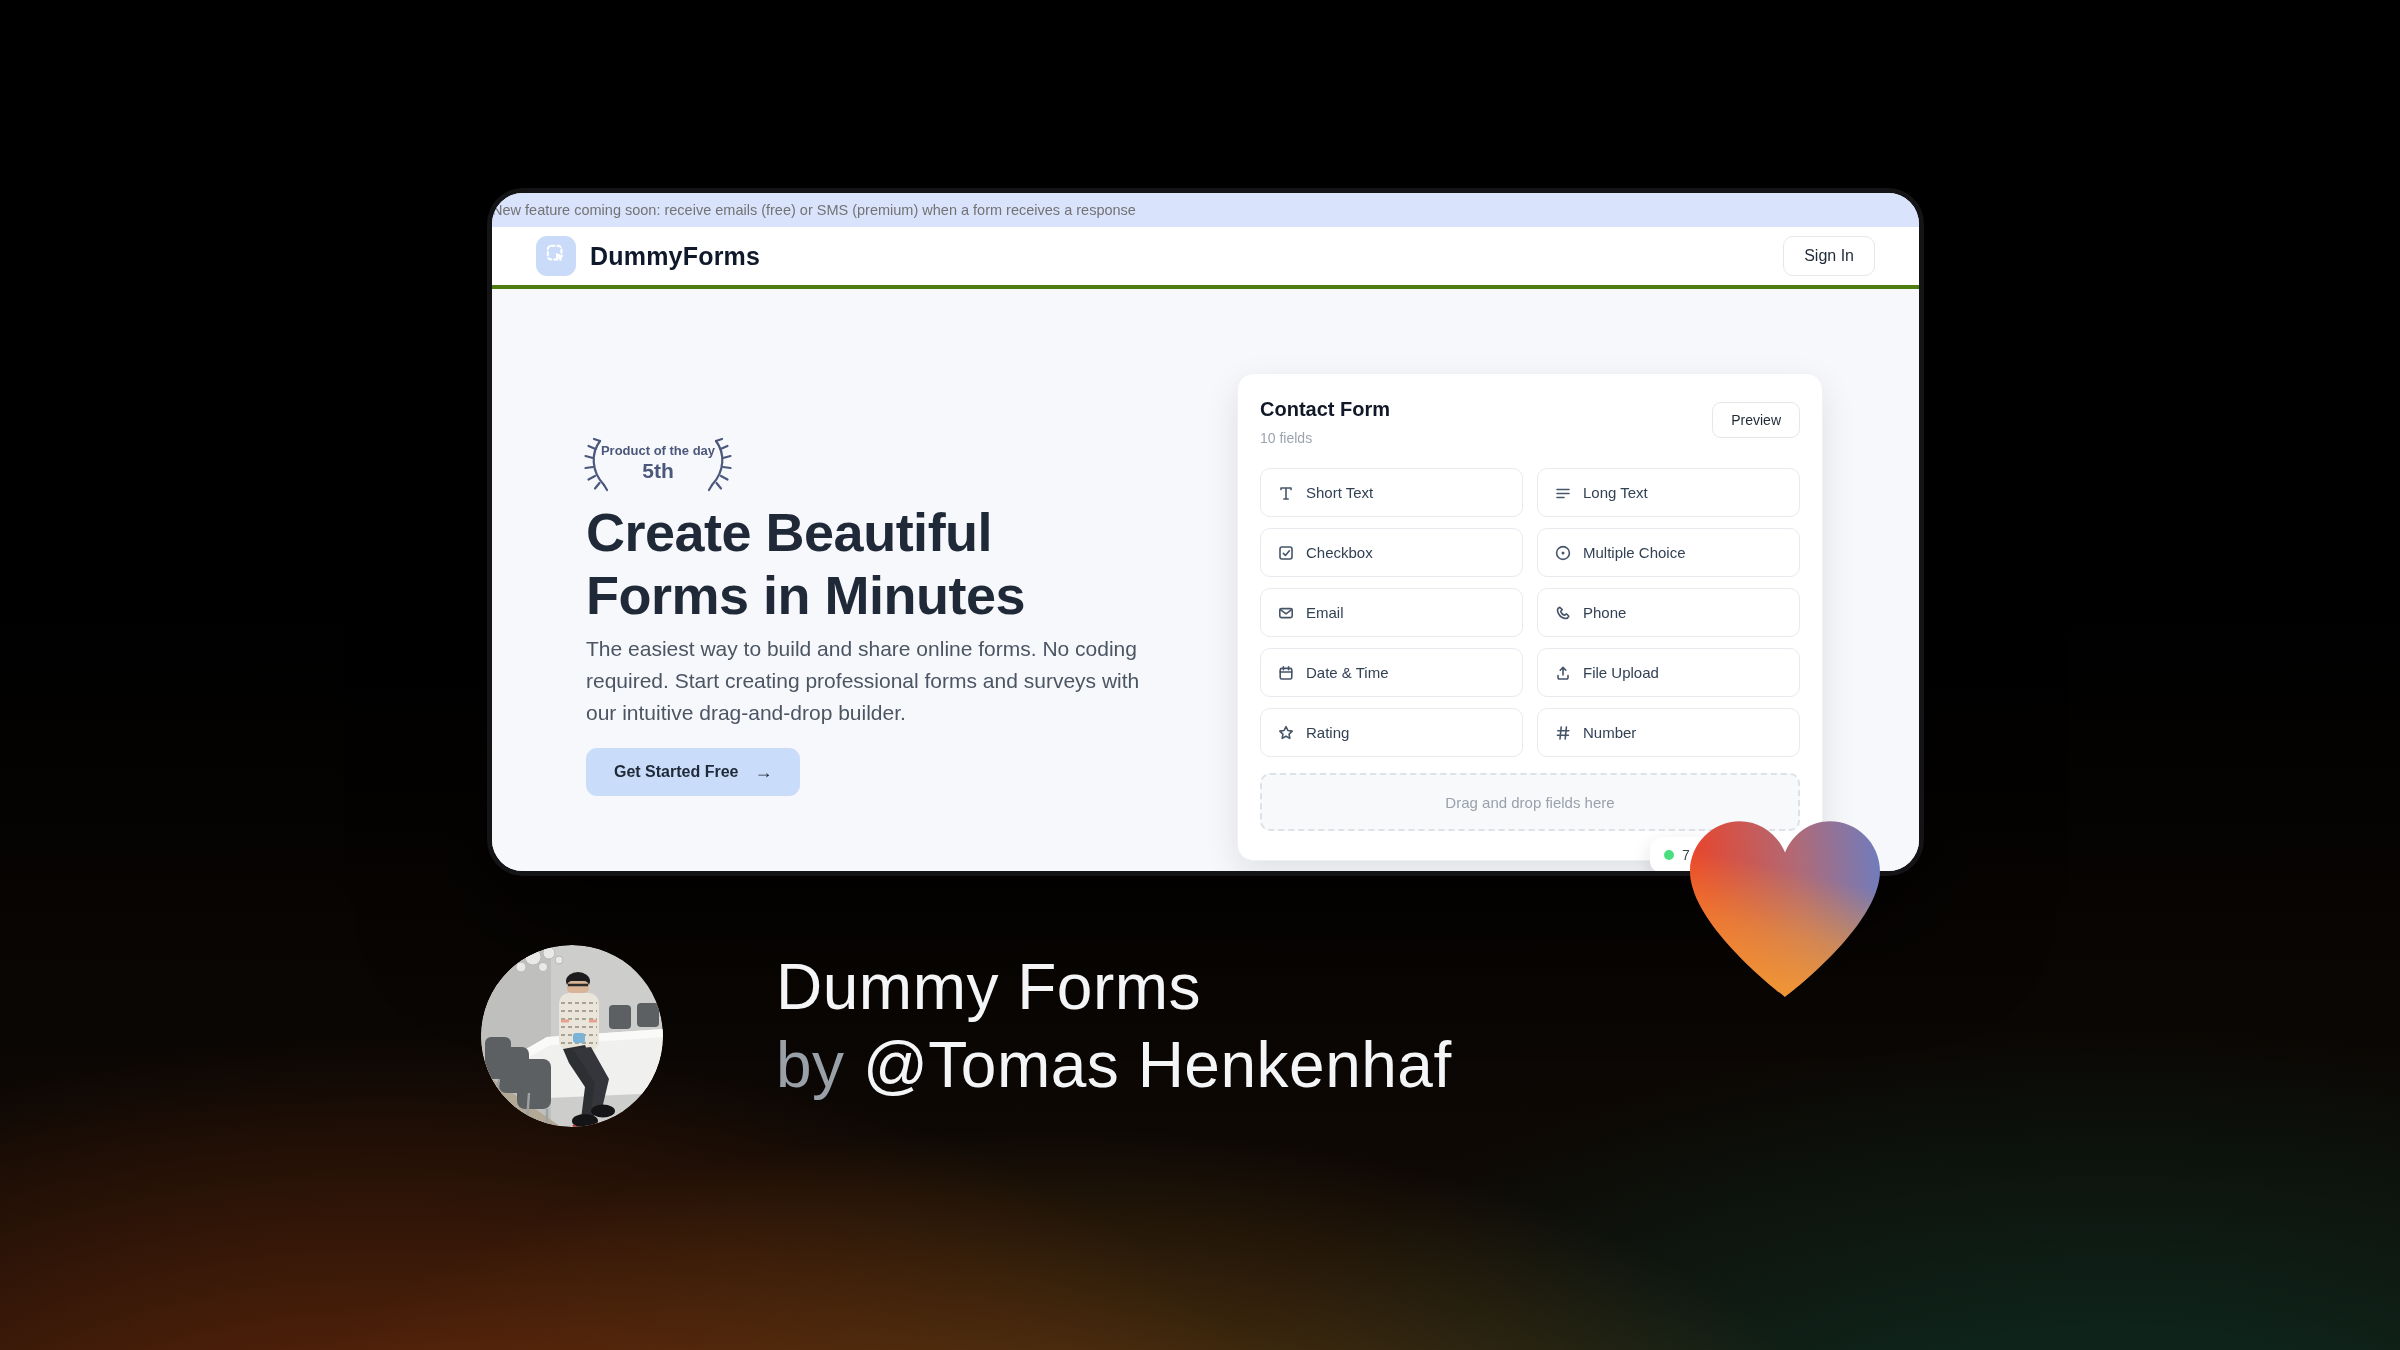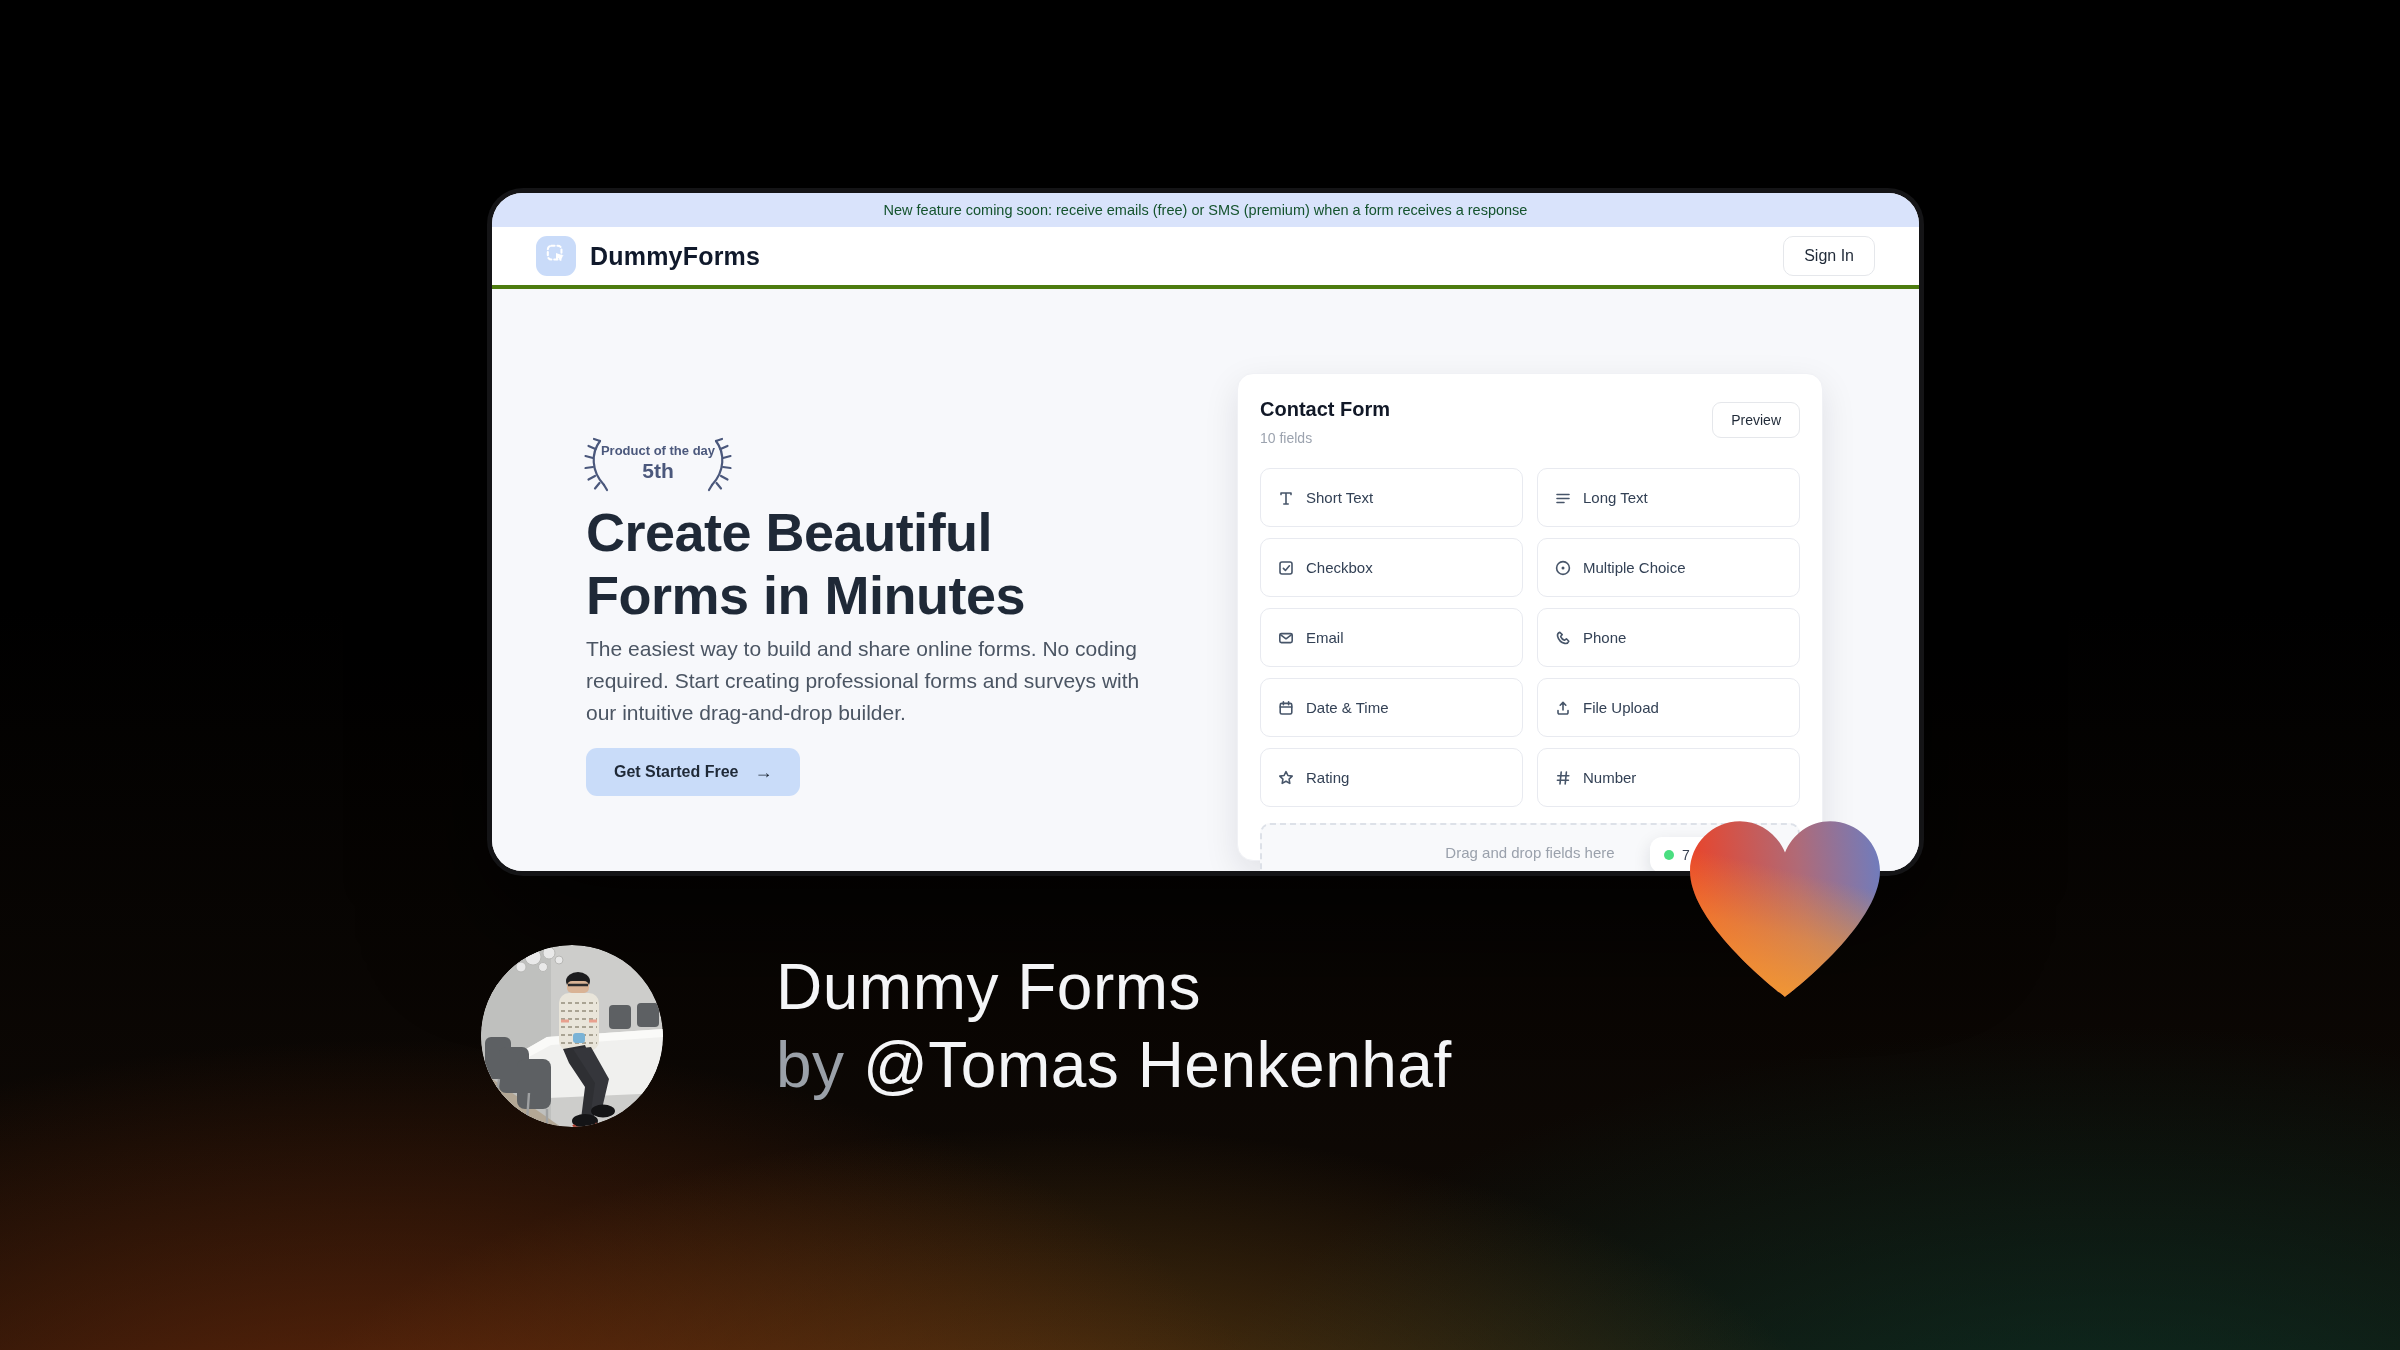--- a/index.html
+++ b/index.html
@@ -11,22 +11,22 @@
       radial-gradient(55% 50% at 16% 112%, rgba(122,48,12,0.85), rgba(0,0,0,0) 70%),
       radial-gradient(50% 45% at 44% 115%, rgba(128,84,24,0.80), rgba(0,0,0,0) 70%),
       radial-gradient(55% 50% at 88% 112%, rgba(10,62,48,0.75), rgba(0,0,0,0) 72%),
       linear-gradient(180deg,#000 0%,#000 45%, #120b06 100%);}
   
   .window{position:absolute;left:487px;top:188px;width:1437px;height:688px;
     border-radius:36px;background:#141416;padding:5px;box-sizing:border-box;
     box-shadow:0 40px 120px rgba(0,0,0,0.75);}
   .window-inner{width:100%;height:100%;border-radius:31px;overflow:hidden;
     background:#f7f8fb;display:flex;flex-direction:column;}
-  .banner{height:34px;flex:0 0 34px;background:#d9e3fb;display:flex;align-items:center;justify-content:center;
-    font-size:14.5px;color:#14532d;}
+  .banner{height:34px;flex:0 0 34px;background:#d9e3fb;display:flex;align-items:center;justify-content:flex-start;
+    font-size:14.5px;color:#737373;}
   .appbar{height:62px;flex:0 0 62px;background:#fff;border-bottom:4px solid #4d7c0f;
     display:flex;align-items:center;padding:0 44px;box-sizing:border-box;}
   .logo-tile{width:40px;height:40px;border-radius:11px;background:#c9dbf9;
     display:flex;align-items:center;justify-content:center;margin-right:14px;}
   .brand{font-size:25px;font-weight:bold;color:#10192b;letter-spacing:0.2px;}
   .signin-btn{margin-left:auto;background:#fff;border:1px solid #e5e7eb;border-radius:10px;
     padding:10px 20px;font-size:16px;color:#1f2937;cursor:pointer;font-family:inherit;}
   .hero{position:relative;flex:1;background:#f7f8fb;}
   
   .award{position:absolute;left:90px;top:146px;width:152px;height:58px;color:#4b587c;}
@@ -44,21 +44,21 @@
   
   .panel{position:absolute;left:745px;top:84px;width:586px;height:488px;background:#fff;
     border-radius:16px;border:1px solid #f0f1f5;box-sizing:border-box;
     box-shadow:0 12px 34px rgba(15,23,42,0.10);padding:24px 22px;}
   .panel-head{display:flex;align-items:flex-start;}
   .panel-title{font-size:20px;font-weight:bold;color:#111827;}
   .panel-sub{font-size:14px;color:#9ca3af;margin-top:9px;}
   .preview-btn{margin-left:auto;background:#fff;border:1px solid #e5e7eb;border-radius:9px;
     padding:9px 18px;font-size:14px;color:#1f2937;cursor:pointer;font-family:inherit;margin-top:4px;}
   .fields-grid{margin-top:22px;display:grid;grid-template-columns:1fr 1fr;gap:11px 14px;}
-  .tile{height:59px;border:1px solid #e8eaf0;border-radius:10px;background:#fff;
+  .tile{height:49px;border:1px solid #e8eaf0;border-radius:10px;background:#fff;
     display:flex;align-items:center;gap:11px;padding:0 16px;box-sizing:border-box;cursor:grab;}
   .ticon{display:flex;align-items:center;color:#475569;}
   .tlabel{font-size:15px;color:#334155;}
   .dropzone{margin-top:16px;height:58px;border:2px dashed #dde1e8;border-radius:10px;background:#f8f9fb;
     display:flex;align-items:center;justify-content:center;font-size:15px;color:#9aa1ac;box-sizing:border-box;}
   .status-pill{position:absolute;left:1158px;top:548px;background:#fff;border-radius:12px;
     box-shadow:0 6px 18px rgba(15,23,42,0.12);display:flex;align-items:center;gap:8px;
     padding:10px 40px 10px 14px;font-size:14px;color:#374151;}
   .dot{width:10px;height:10px;border-radius:50%;background:#4ade80;}
   

